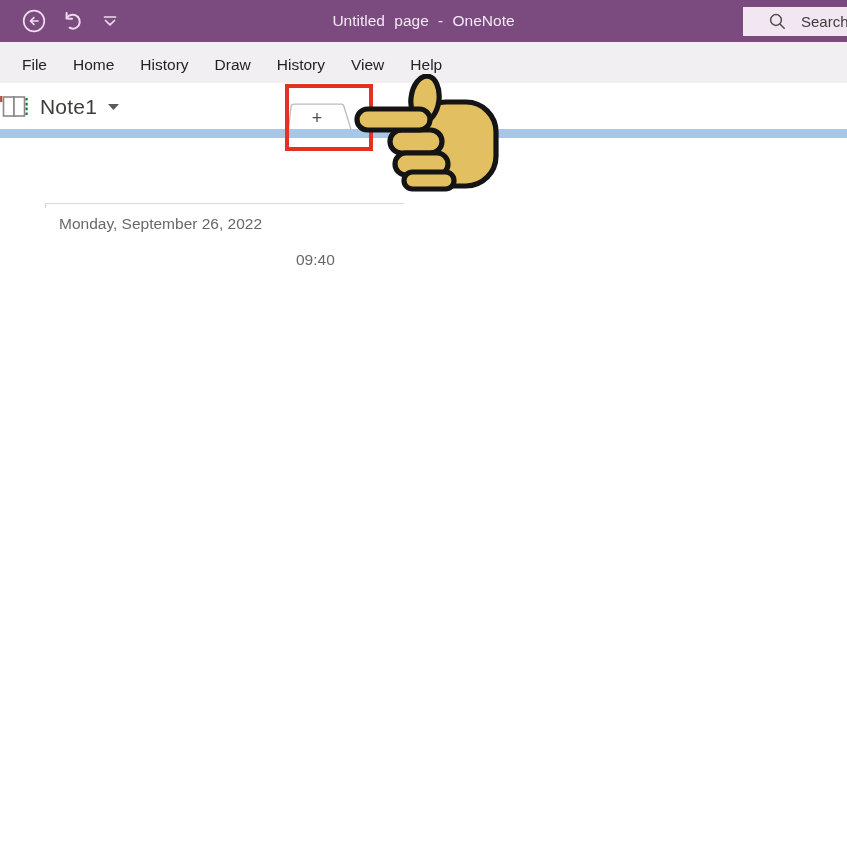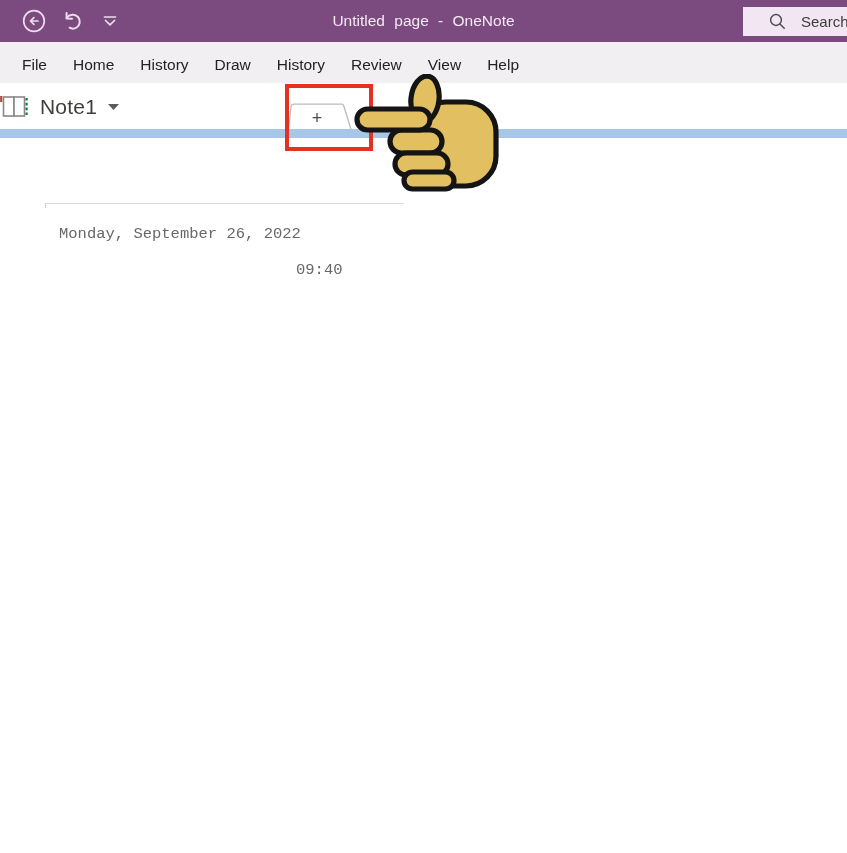--- a/index.html
+++ b/index.html
@@ -48,22 +48,22 @@
   .navbar-blue { position:absolute; left:0; top:129px; width:847px; height:9px;
     background:#a8c6e7; }
 
   
   .page-area { position:absolute; left:0; top:138px; width:847px; height:715px;
     background:#fff; }
   .title-divider { position:absolute; left:45px; top:65px; width:359px; height:1px;
     background:#d9d9d9; }
   .title-divider-tick { position:absolute; left:45px; top:65px; width:1px; height:5px;
     background:#cfcfcf; }
-  .stamp-row { position:absolute; left:0; top:87px; width:420px; height:20px;
-    font-size:15.5px; color:#686868;font-family:Liberation Mono, monospace; }
+  .stamp-row { position:absolute; left:0; top:77px; width:420px; height:20px;
+    font-size:15.5px; color:#686868; }
   .stamp-date { position:absolute; left:59px; top:0; white-space:nowrap; }
   .stamp-time { position:absolute; left:296px; top:0;margin-top:36px; }
 
   
   .red-rect { position:absolute; left:285px; top:84px; width:88px; height:67px;
     border:4px solid #e53122; z-index:5; pointer-events:none; }
   .hand { position:absolute; left:353px; top:74px; z-index:6; pointer-events:none; }
 </style>
 </head>
 <body>
@@ -102,21 +102,20 @@
       <input type="text" placeholder="Search" style="">
     </div>
   </div>
 
   <div class="menubar">
     <div class="menu-item">File</div>
     <div class="menu-item">Home</div>
     <div class="menu-item">History</div>
     <div class="menu-item">Draw</div>
     <div class="menu-item">History</div>
-    <div class="menu-item">Review</div>
     <div class="menu-item">View</div>
     <div class="menu-item">Help</div>
   </div>
 
   <div class="tabstrip">
     <div class="nb-group">
       <svg width="28" height="30" viewBox="0 0 28 30">
         <line x1="1.2" y1="4" x2="1.2" y2="10" stroke="#b5493a" stroke-width="2.2"></line>
         <rect x="3.5" y="5" width="10.5" height="19" fill="#ffffff" stroke="#8a8886" stroke-width="1.6"></rect>
         <rect x="14" y="5" width="10.5" height="19" fill="#ffffff" stroke="#8a8886" stroke-width="1.6"></rect>

